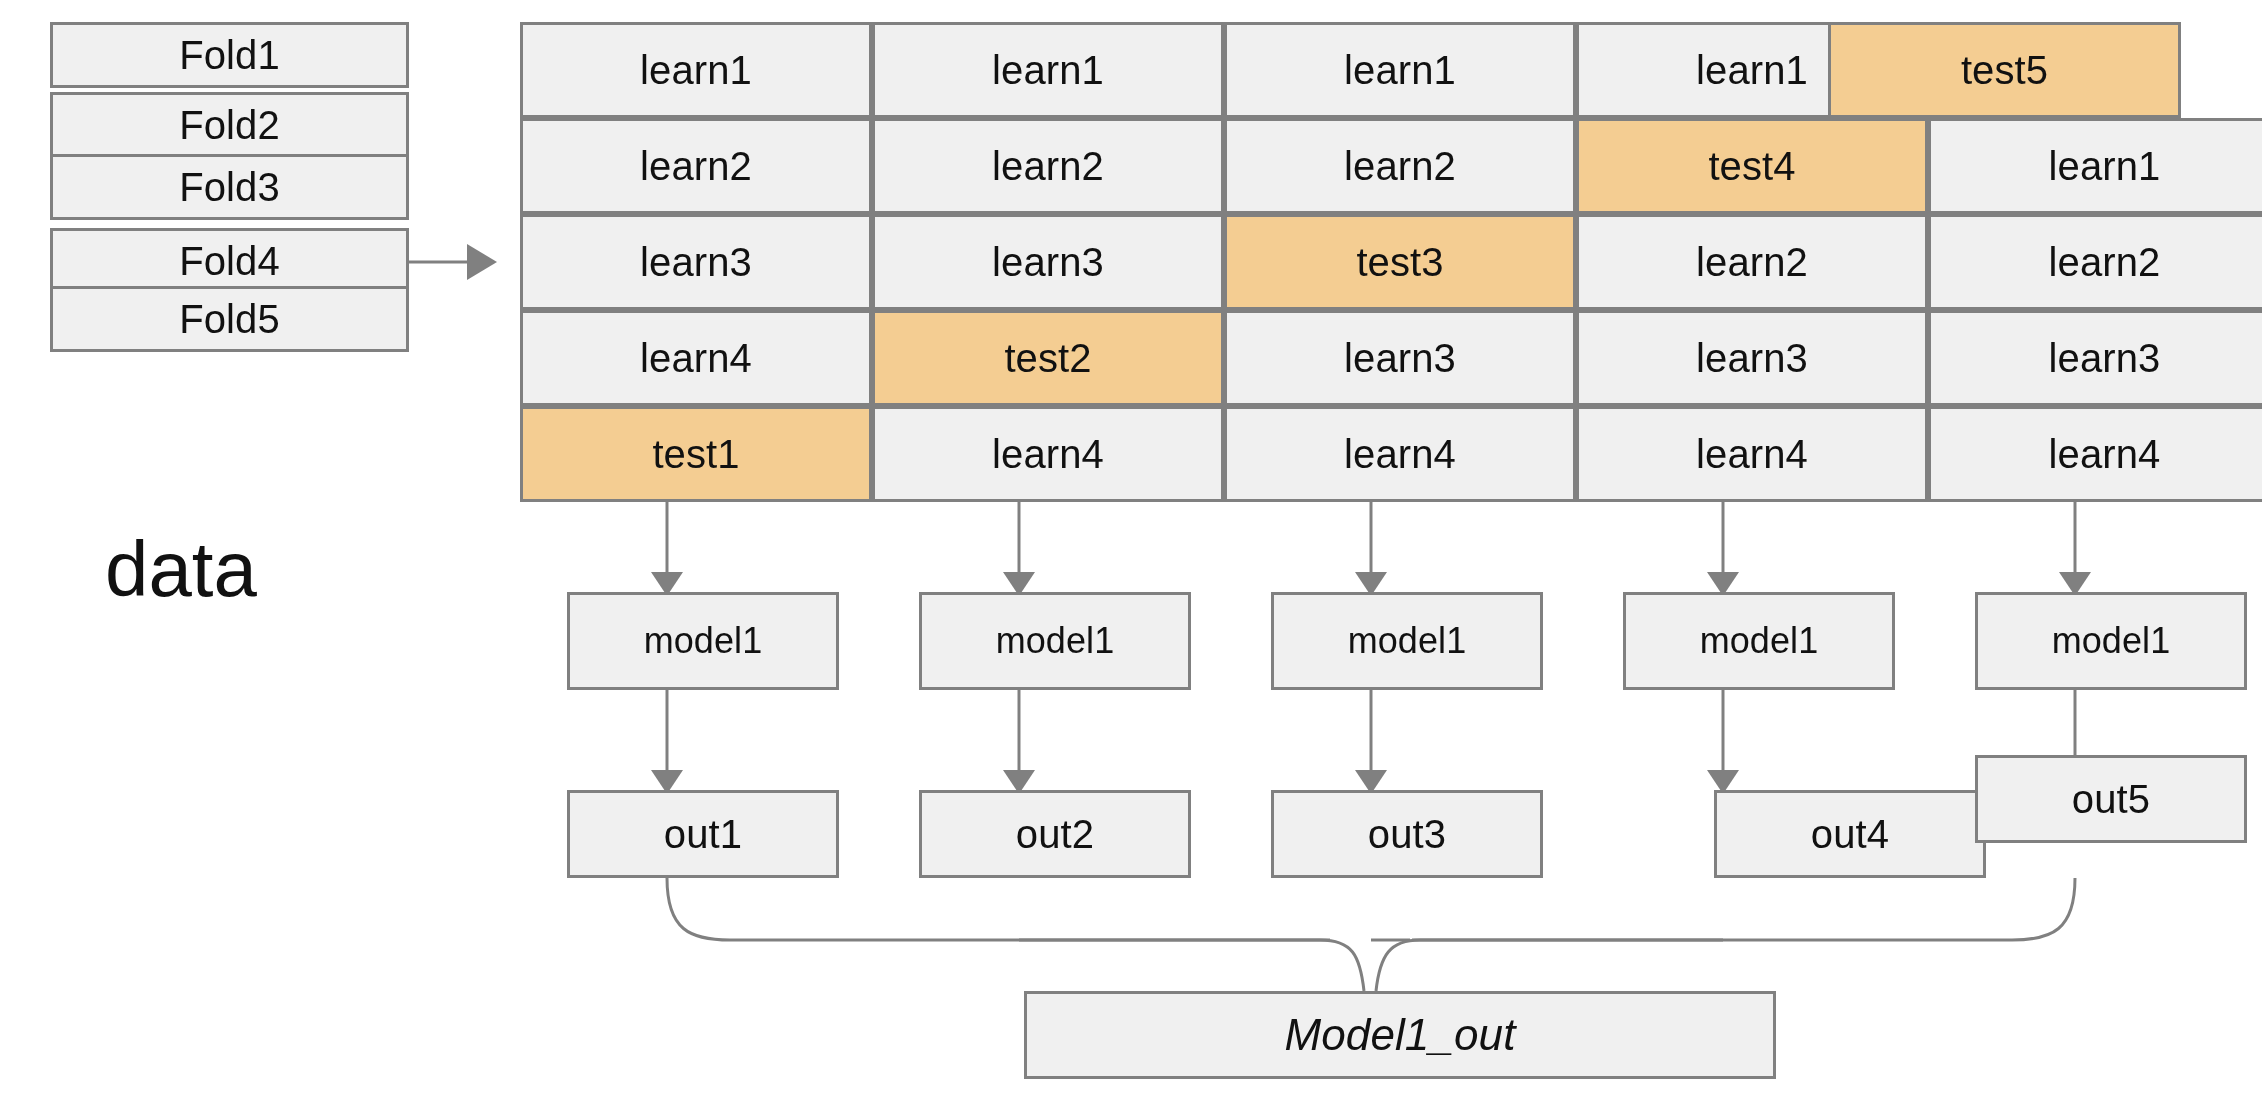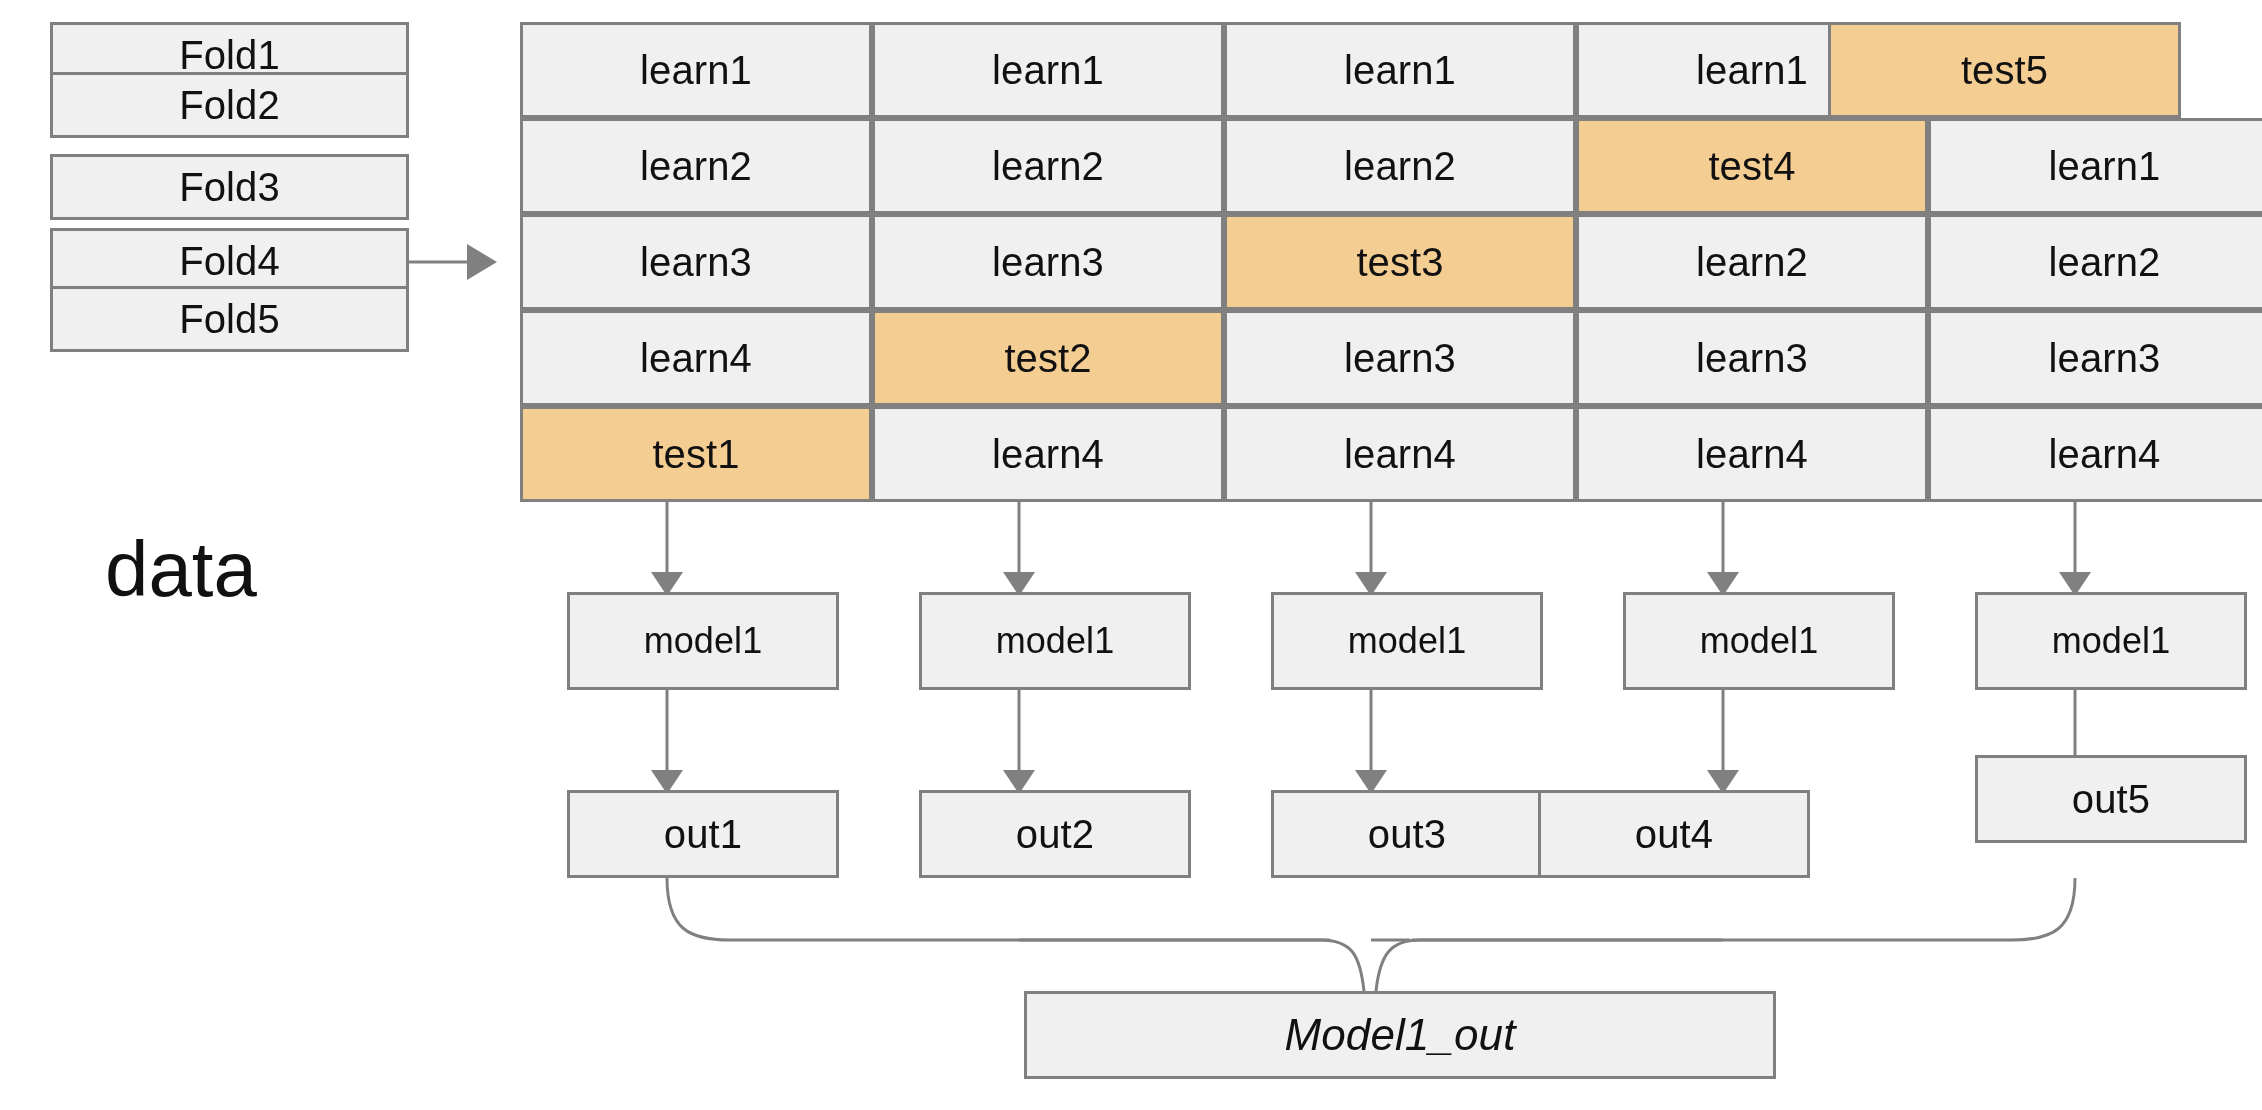--- a/index.html
+++ b/index.html
@@ -108,21 +108,21 @@
       <path class="wire" d="M1019,940 L1330,940"></path>
       <path class="wire" d="M1371,940 L1410,940"></path>
       <path class="wire" d="M1723,940 L1412,940"></path>
     </g>
   </svg>
 
   <div>
     <div class="box fold" style="left:14px;top:22px;">
       <span>Fold1</span>
     </div>
-    <div class="box fold" style="left:14px;top:72px;">
+    <div class="box fold" style="left:14px;top:92px;">
       <span>Fold2</span>
     </div>
     <div class="box fold" style="left:14px;top:154px;">
       <span>Fold3</span>
     </div>
     <div class="box fold" style="left:14px;top:228px;">
       <span>Fold4</span>
     </div>
     <div class="box fold" style="left:14px;top:286px;">
       <span>Fold5</span>
@@ -235,21 +235,21 @@
   <div>
     <div class="box out" style="left:531px;top:790px;">
       <span>out1</span>
     </div>
     <div class="box out" style="left:883px;top:790px;">
       <span>out2</span>
     </div>
     <div class="box out" style="left:1235px;top:790px;">
       <span>out3</span>
     </div>
-    <div class="box out" style="left:1502px;top:790px;">
+    <div class="box out" style="left:1678px;top:790px;">
       <span>out4</span>
     </div>
     <div class="box out" style="left:1939px;top:755px;">
       <span>out5</span>
     </div>
   </div>
 
   <div class="box final">
     <span>Model1_out</span>
   </div>

